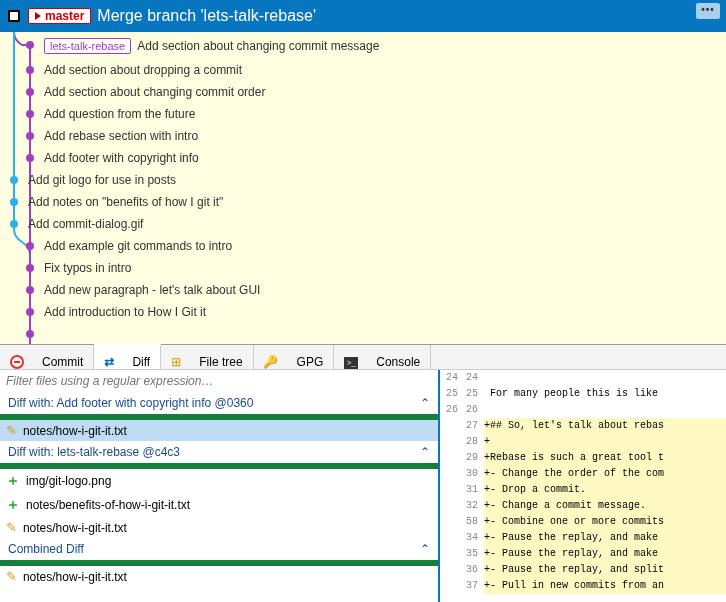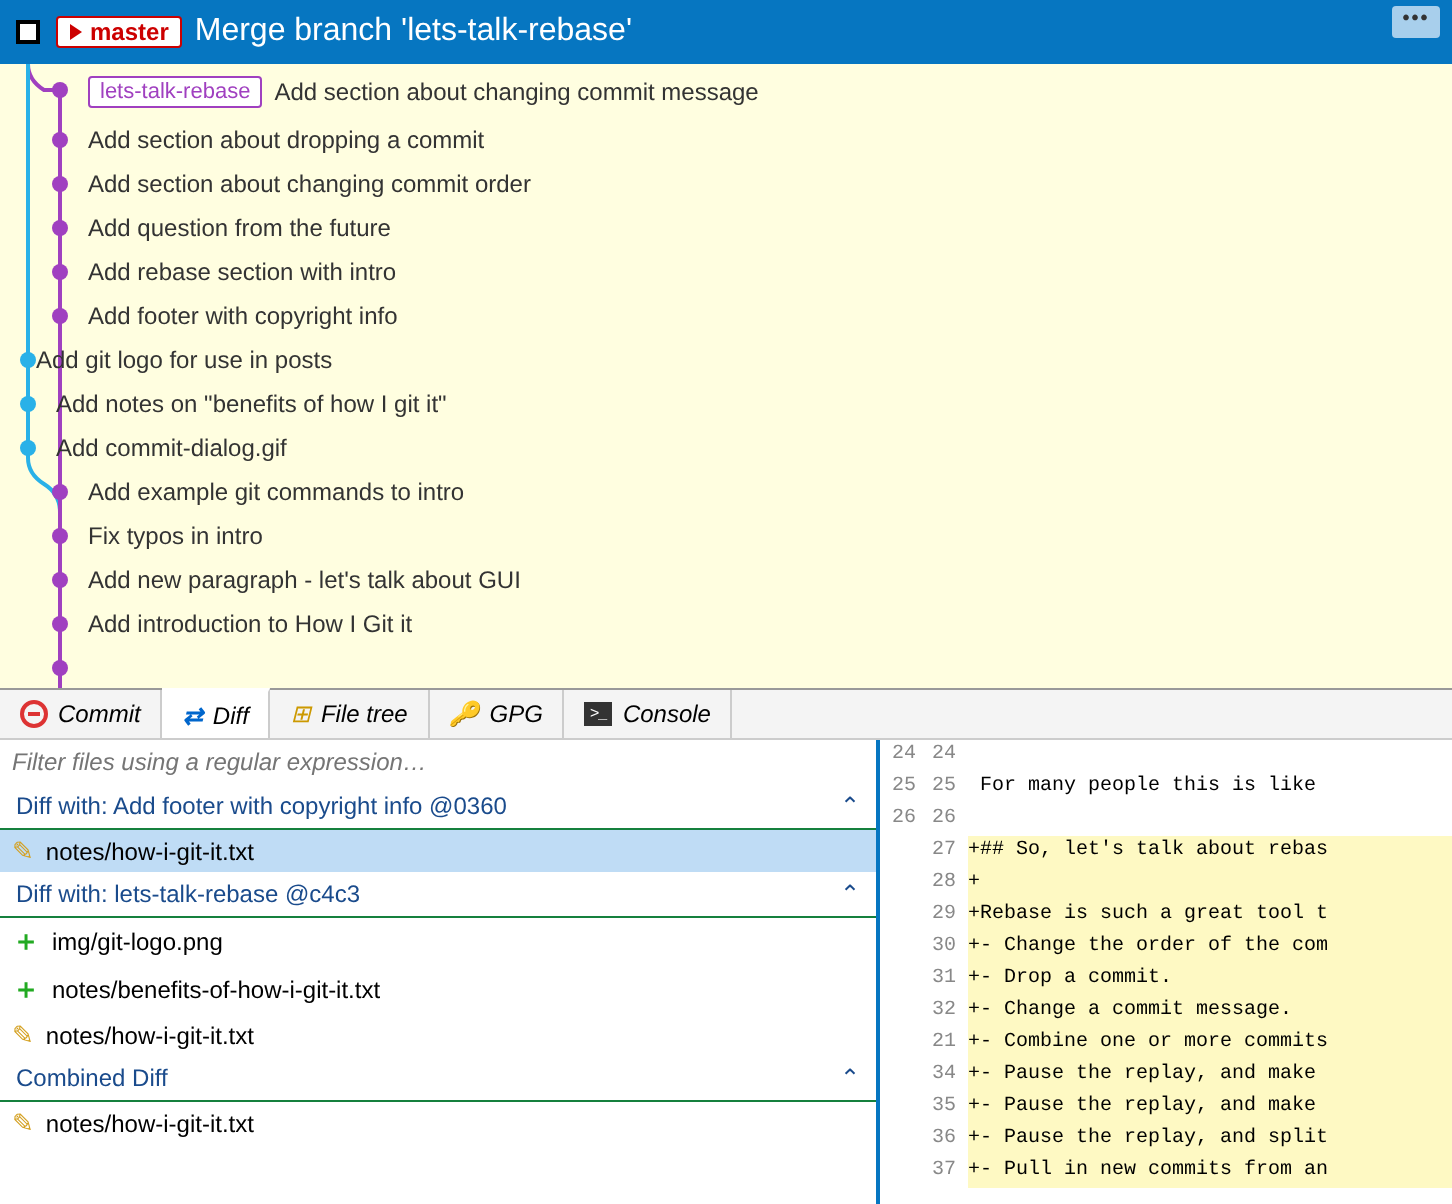--- a/index.html
+++ b/index.html
@@ -14,29 +14,29 @@
 
 .commit-list { background: #fffee0; height: 312px; overflow: hidden; position: relative; }
 .commit-row { display: flex; align-items: center; height: 22px; padding-left: 44px; position: relative; }
 .commit-row.first { height: 27px; }
 .branch-label { background: #fff; border: 1px solid #a040c0; color: #a040c0; border-radius: 2px; padding: 0 5px; font-size: 11px; margin-right: 6px; height: 16px; line-height: 14px; display: inline-block; }
 .commit-text { color: #333; font-size: 12px; }
 
 svg.graph { position: absolute; left: 0; top: 0; }
 
 .tabs { display: flex; border-top: 1px solid #999; border-bottom: 1px solid #ccc; background: #f4f4f4; height: 26px; }
-.tab { display: flex; align-items: center; padding: 0 10px; border-right: 1px solid #ccc; cursor: pointer; gap: 5px; font-style: italic; }
+.tab { display: flex; align-items: flex-end; padding: 0 10px; border-right: 1px solid #ccc; cursor: pointer; gap: 18px; }
 .tab.active { background: #fff; border-top: 2px solid #fff; margin-top: -1px;}
 
 .bottom { display: flex; height: 237px; }
 .left-pane { width: 440px; border-right: 2px solid #0676c1; display: flex; flex-direction: column; }
 .right-pane { flex: 1; background: #fff; font-family: 'Courier New', monospace; font-size: 10px; overflow: hidden; }
 
 .filter-input { border: none; padding: 4px 6px; font-style: italic; color: #999; width: 100%; outline: none; font-size: 12px;}
-.section-header { background: #fff; color: #1a4b8c; padding: 4px 8px; border-bottom: 1px solid #15803d; display: flex; justify-content: space-between; align-items: center; cursor: pointer; font-size: 12px;}
+.section-header { background: #fff; color: #1a4b8c; padding: 4px 8px; border-bottom: 6px solid #15803d; display: flex; justify-content: space-between; align-items: center; cursor: pointer; font-size: 12px;}
 .file-row { display: flex; align-items: center; padding: 3px 6px; gap: 6px; font-size: 12px; }
 .file-row.selected { background: #bfdcf5; }
 .chevron { color: #1a4b8c; font-size: 12px; }
 
 .icon-commit { width:14px; height:14px; border:2px solid #d33; border-radius:50%; position:relative;}
 .icon-commit::after{content:'';position:absolute;width:6px;height:2px;background:#d33;top:4px;left:2px;}
 .icon-pencil { color: #d4a020; font-size: 13px;}
 .icon-plus { color: #2a2; font-weight: bold; font-size: 14px;}
 
 .diff-line { display: flex; white-space: pre; line-height: 16px; }
@@ -92,21 +92,21 @@
     </div>
   <div class="commit-row">
       <span class="commit-text">Add question from the future</span>
     </div>
   <div class="commit-row">
       <span class="commit-text">Add rebase section with intro</span>
     </div>
   <div class="commit-row">
       <span class="commit-text">Add footer with copyright info</span>
     </div>
-  <div class="commit-row" style="padding-left:18px">
+  <div class="commit-row" style="padding-left:28px">
       <span class="commit-text">Add git logo for use in posts</span>
     </div>
   <div class="commit-row" style="padding-left:28px">
       <span class="commit-text">Add notes on "benefits of how I git it"</span>
     </div>
   <div class="commit-row" style="padding-left:28px">
       <span class="commit-text">Add commit-dialog.gif</span>
     </div>
   <div class="commit-row">
       <span class="commit-text">Add example git commands to intro</span>
@@ -188,19 +188,19 @@
   <div class="right-pane" id="diff-view">
       <div class="diff-line"><span class="ln">24</span><span class="ln2">24</span><span class="code"></span></div>
       <div class="diff-line"><span class="ln">25</span><span class="ln2">25</span><span class="code"> For many people this is like</span></div>
       <div class="diff-line"><span class="ln">26</span><span class="ln2">26</span><span class="code"></span></div>
       <div class="diff-line"><span class="ln"></span><span class="ln2">27</span><span class="code added">+## So, let's talk about rebas</span></div>
       <div class="diff-line"><span class="ln"></span><span class="ln2">28</span><span class="code added">+</span></div>
       <div class="diff-line"><span class="ln"></span><span class="ln2">29</span><span class="code added">+Rebase is such a great tool t</span></div>
       <div class="diff-line"><span class="ln"></span><span class="ln2">30</span><span class="code added">+- Change the order of the com</span></div>
       <div class="diff-line"><span class="ln"></span><span class="ln2">31</span><span class="code added">+- Drop a commit.</span></div>
       <div class="diff-line"><span class="ln"></span><span class="ln2">32</span><span class="code added">+- Change a commit message.</span></div>
-      <div class="diff-line"><span class="ln"></span><span class="ln2">21</span><span class="code added">+- Combine one or more commits</span></div>
+      <div class="diff-line"><span class="ln"></span><span class="ln2">58</span><span class="code added">+- Combine one or more commits</span></div>
       <div class="diff-line"><span class="ln"></span><span class="ln2">34</span><span class="code added">+- Pause the replay, and make </span></div>
       <div class="diff-line"><span class="ln"></span><span class="ln2">35</span><span class="code added">+- Pause the replay, and make </span></div>
       <div class="diff-line"><span class="ln"></span><span class="ln2">36</span><span class="code added">+- Pause the replay, and split</span></div>
       <div class="diff-line"><span class="ln"></span><span class="ln2">37</span><span class="code added">+- Pull in new commits from an</span></div>
     </div>
 </div>
 
 </body></html>

